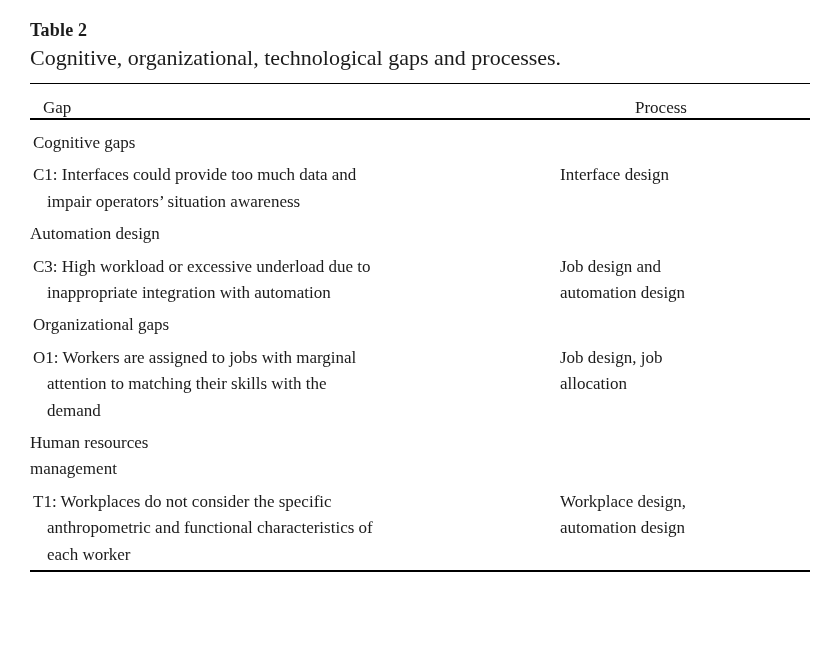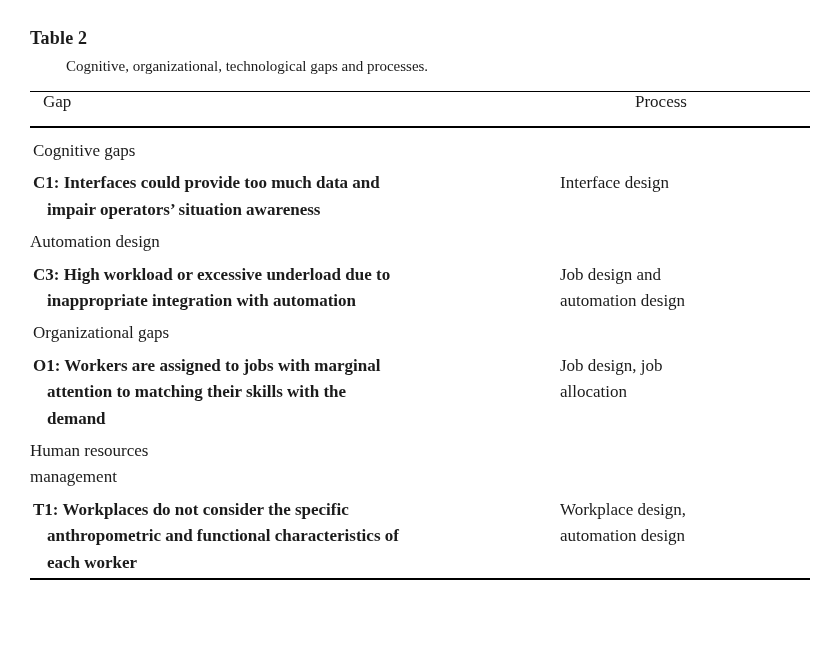--- a/index.html
+++ b/index.html
@@ -10,41 +10,40 @@
   body {
     width: 826px;
     height: 664px;
     overflow: hidden;
     font-family: "Liberation Serif", "DejaVu Serif", serif;
     color: #1b1b1b;
   }
   .page {
     width: 780px;
     margin-left: 30px;
-    padding-top: 26px;
+    padding-top: 18px;
   }
   .table-label {
     font-size: 18px;
     line-height: 24px;
     font-weight: bold;
     letter-spacing: 0.2px;
   }
   .table-caption {
-    font-size: 15px;
+    font-size: 22px;
     line-height: 24px;
     margin-top: 4px;
-    margin-left: 36px;
   }
   .table {
     margin-top: 13px;
     font-size: 17px;
   }
   .thead {
     display: flex;
-    align-items: flex-start;
+    align-items: flex-end;
     height: 37px;
     border-top: 1.5px solid #000;
     border-bottom: 2.5px solid #000;
     box-sizing: border-box;
   }
   .th {
     box-sizing: border-box;
     flex-shrink: 0;
   }
   .th-gap {
@@ -72,21 +71,20 @@
   }
   .td.gap {
     width: 530px;
   }
   .td.gap.section {
     padding-left: 3px;
   }
   .td.gap.item {
     padding-left: 17px;
     text-indent: -14px;
-    font-weight: bold;
   }
   .td.process {
     width: 250px;
   }
 </style>
 </head>
 <body>
 
 <div class="page">
 

